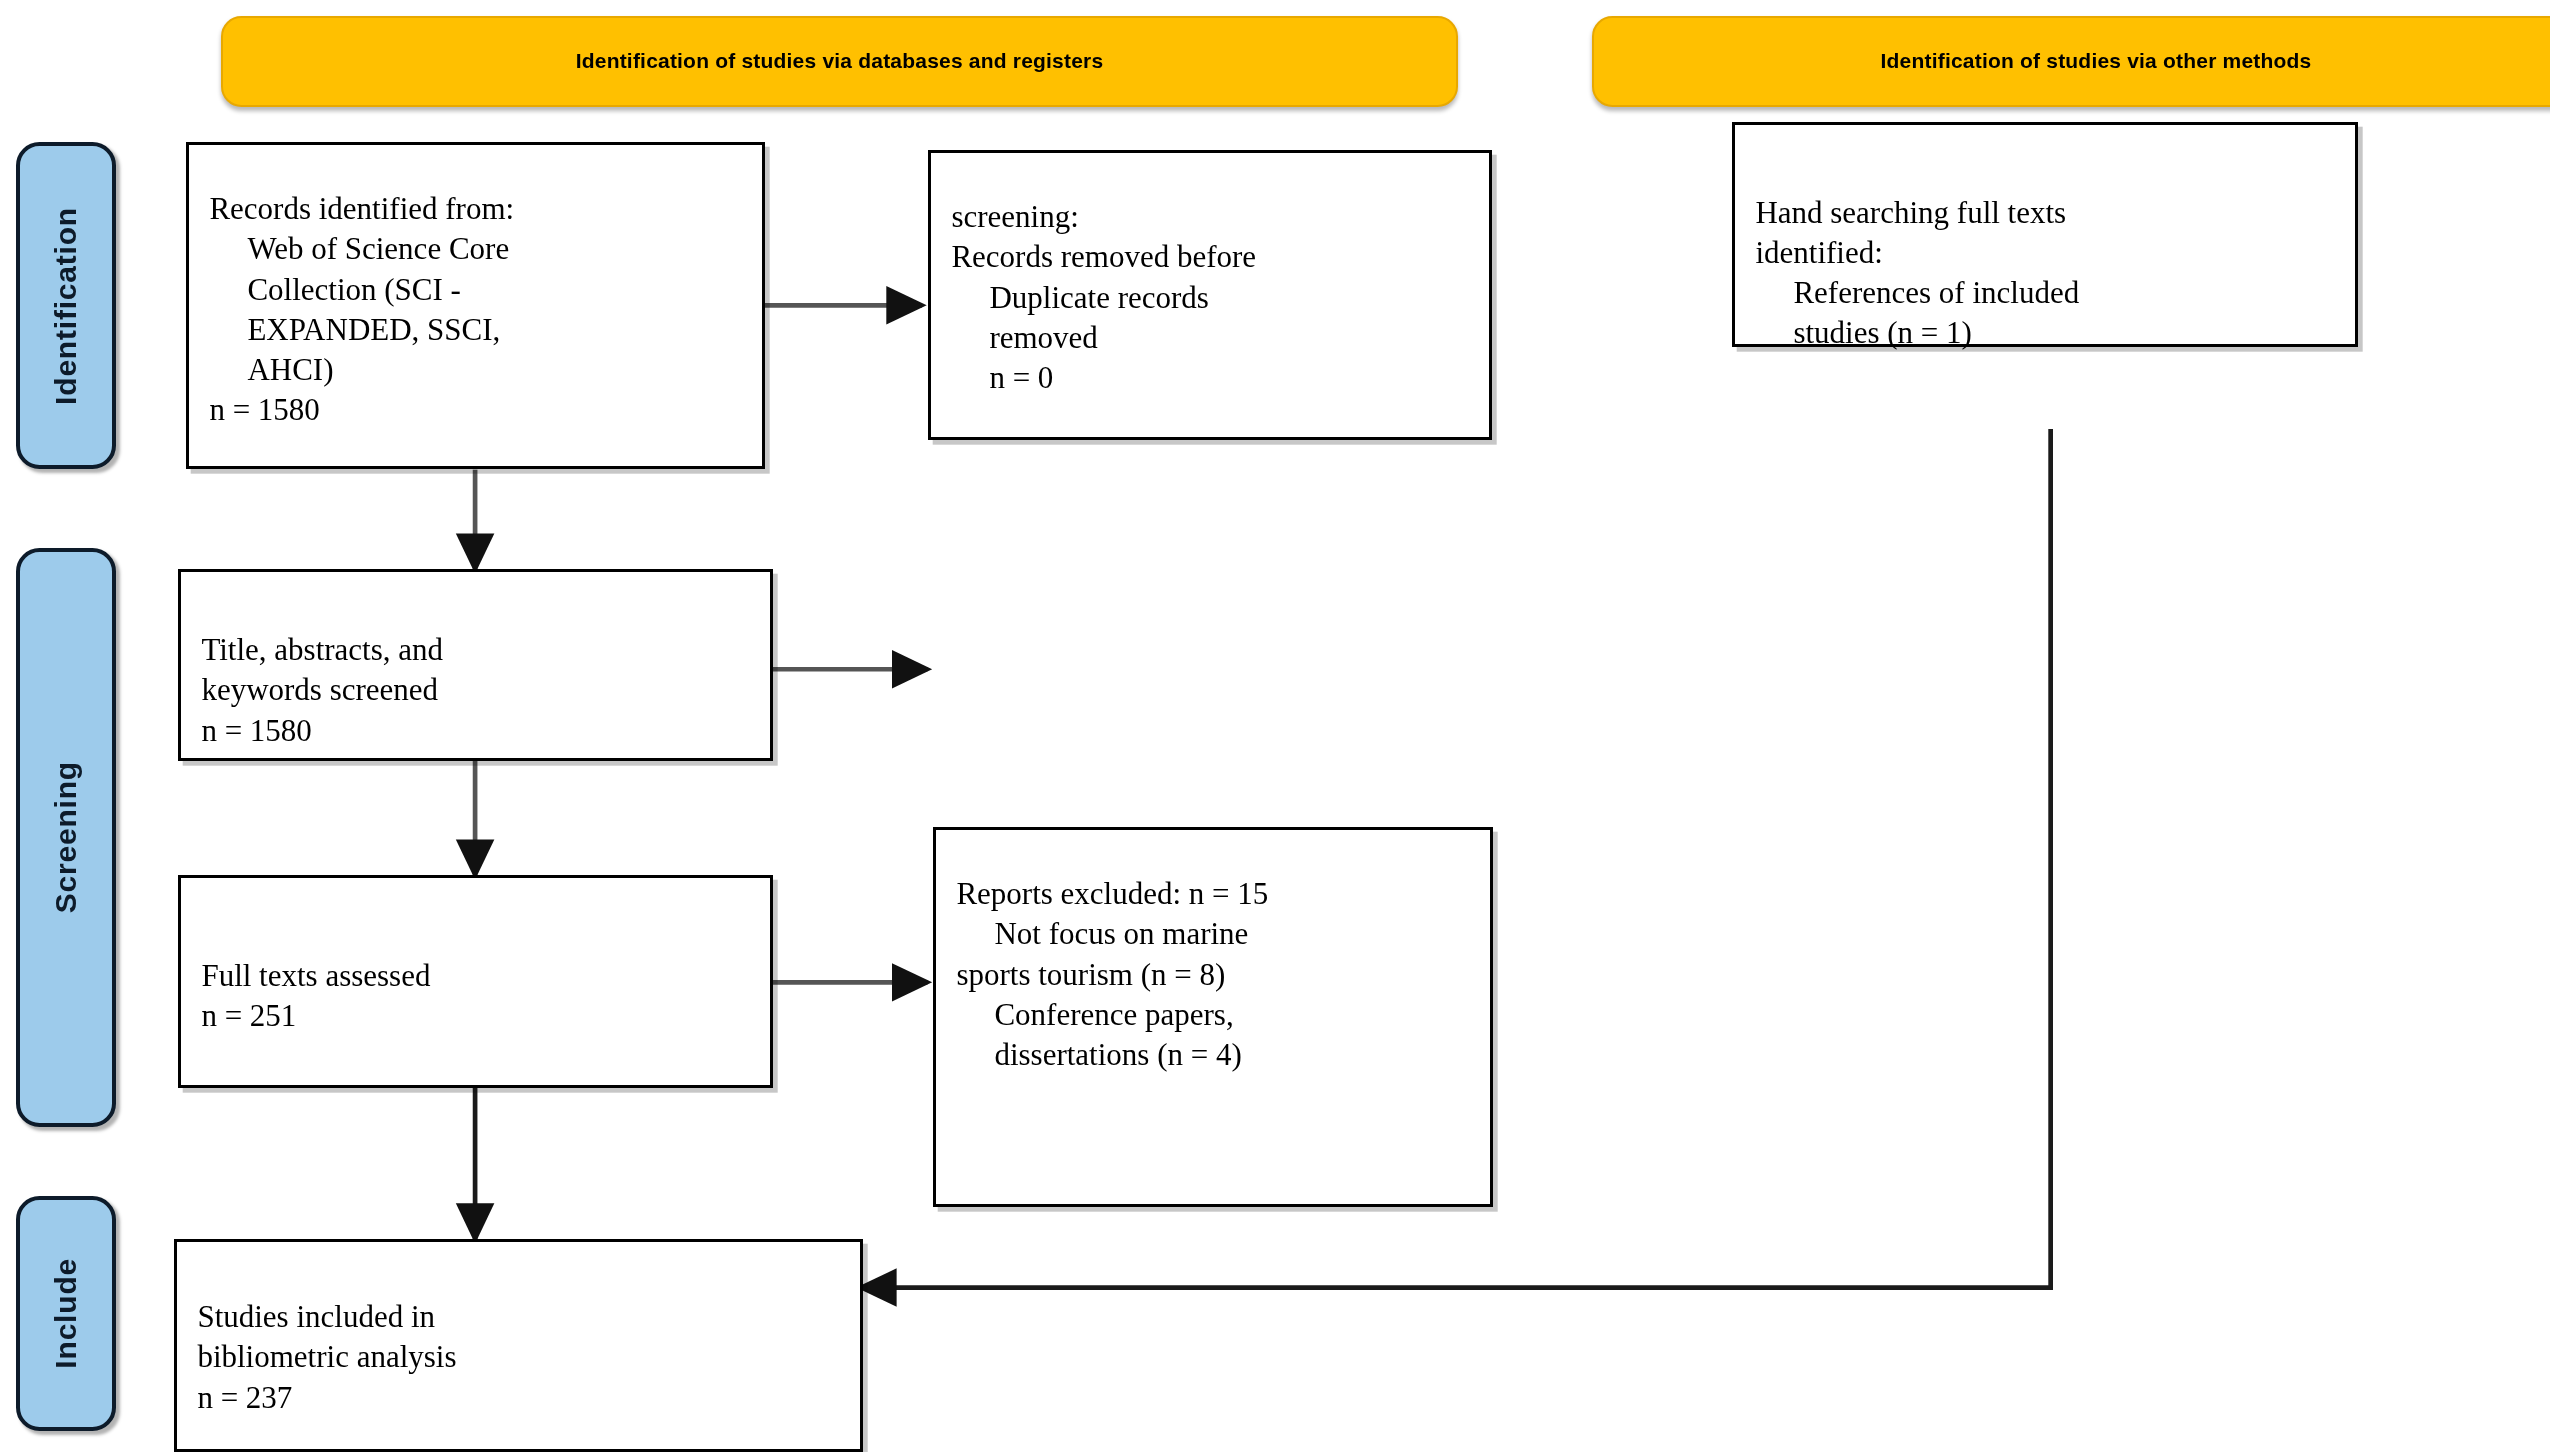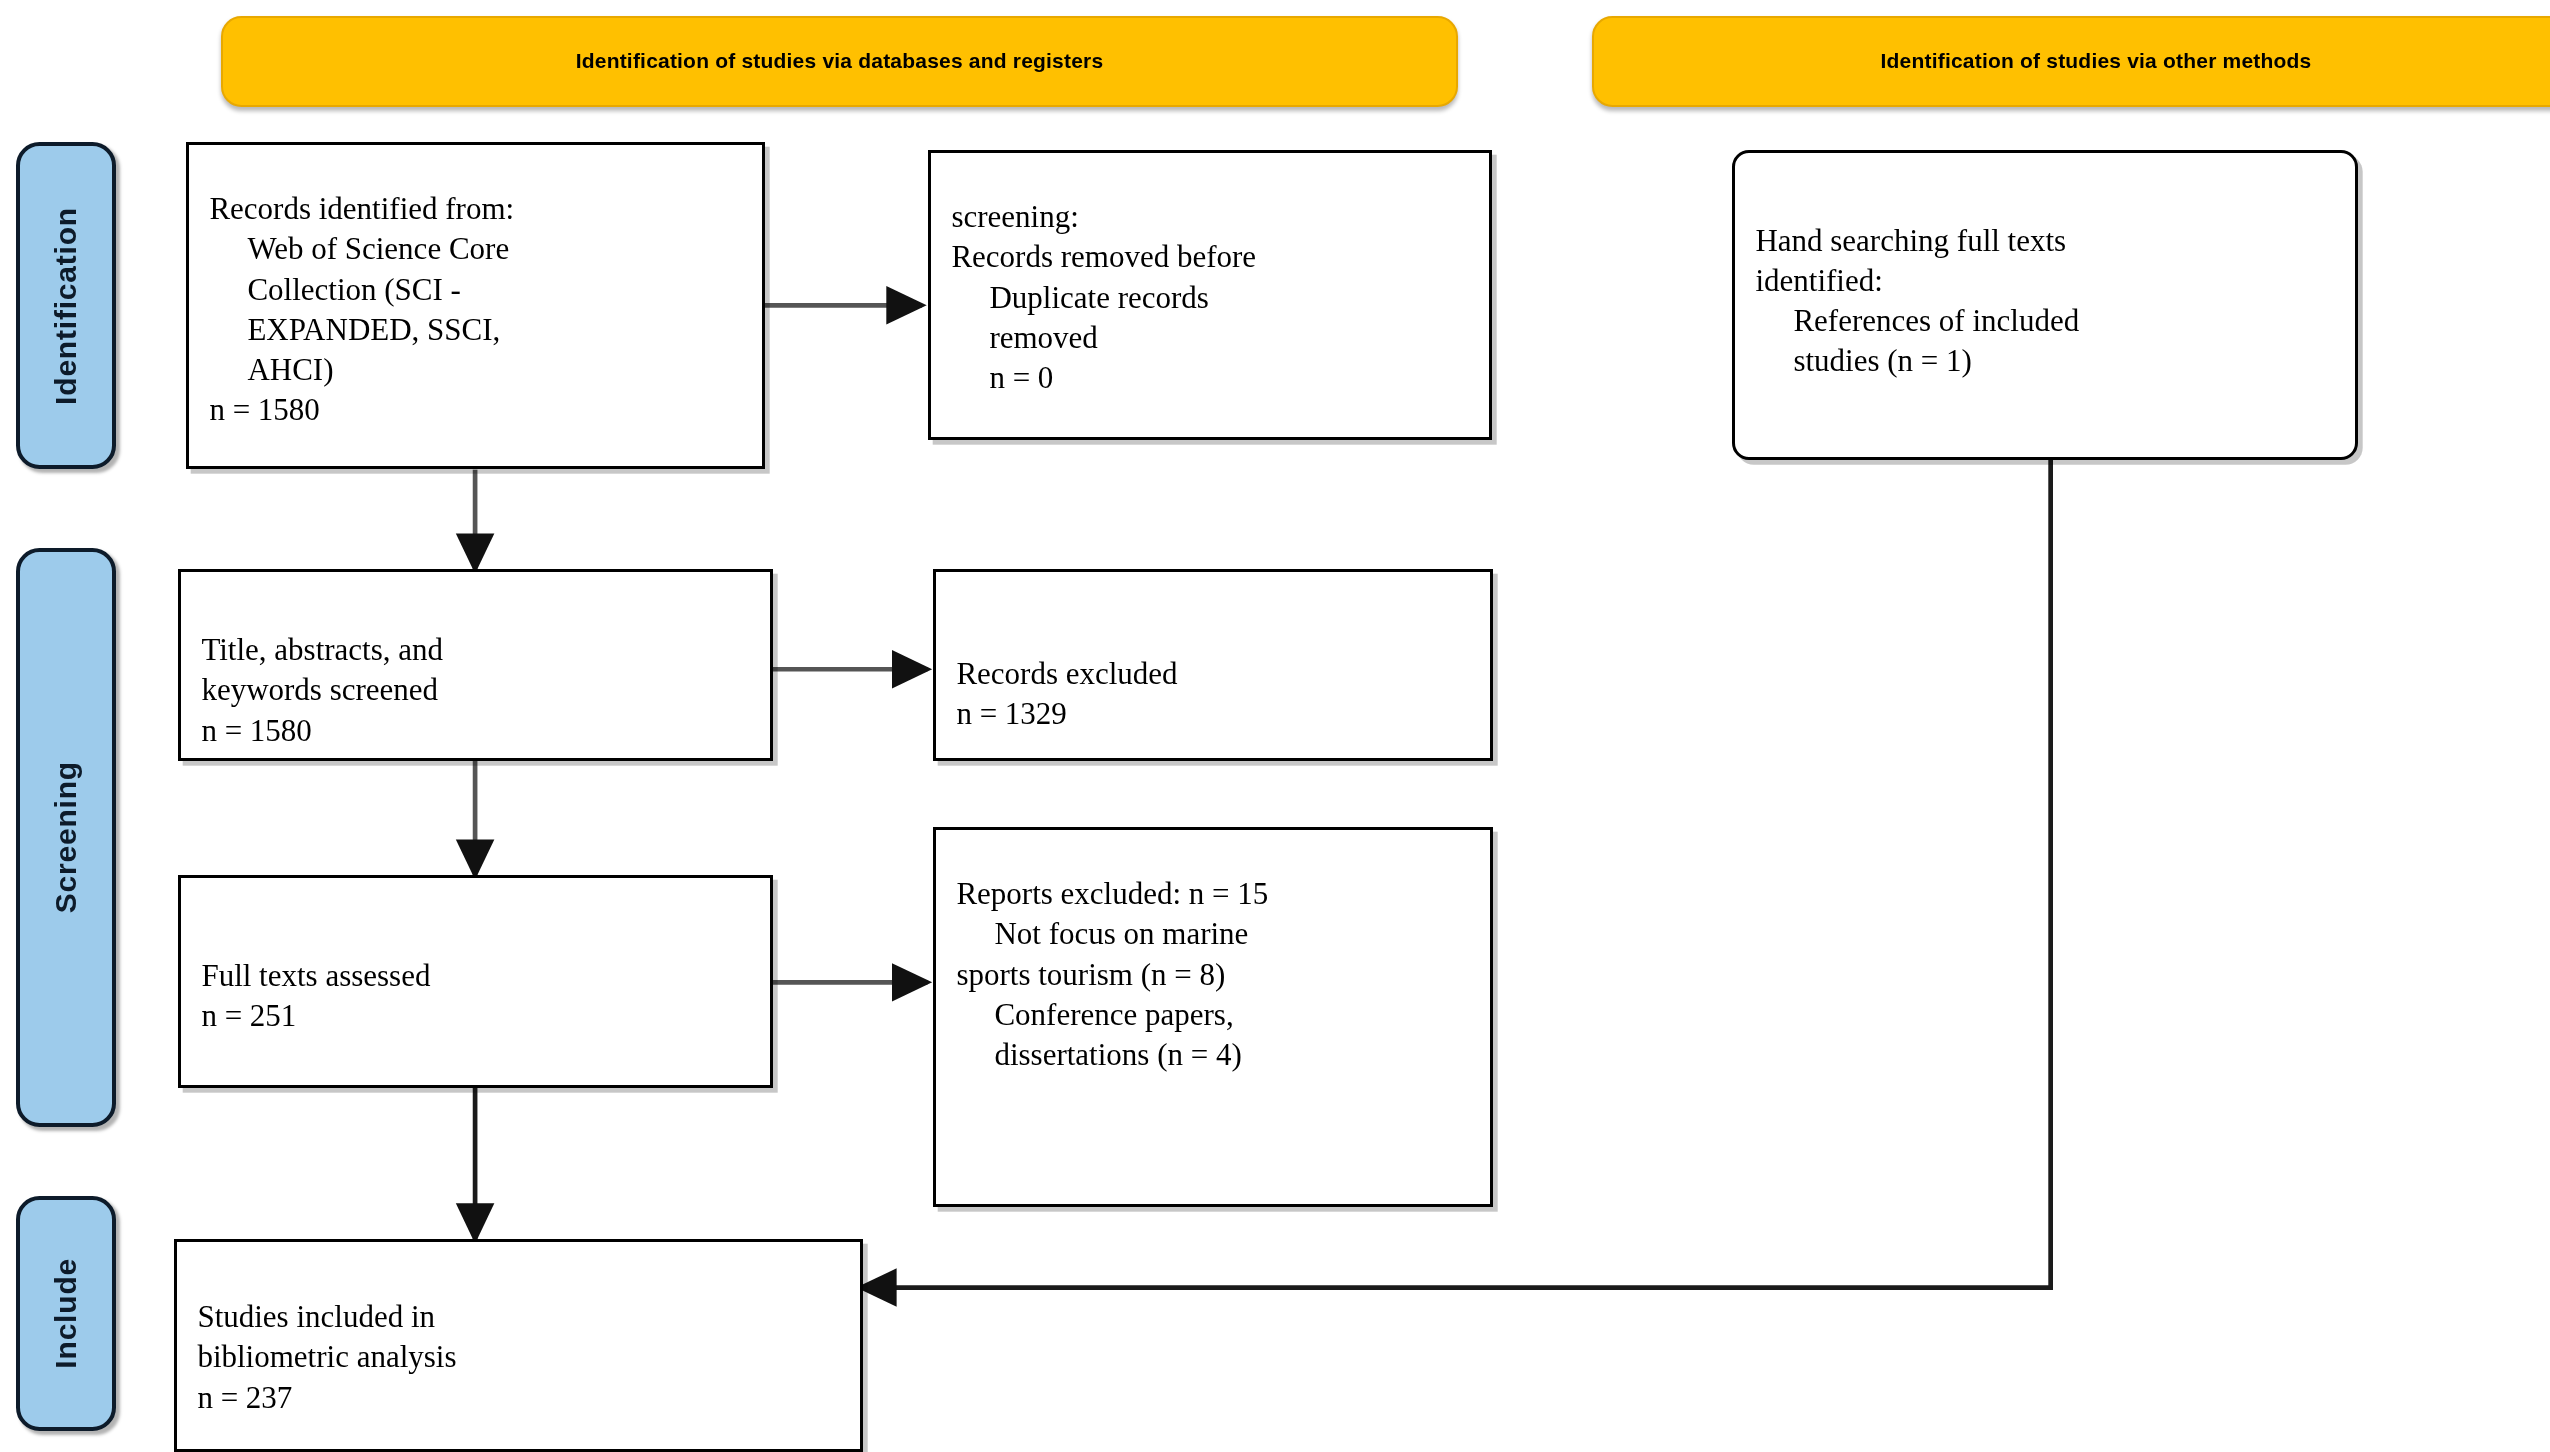--- a/index.html
+++ b/index.html
@@ -156,43 +156,37 @@
   <div class="pbox" style="left:928px; top:150px; width:564px; height:290px;">
     <div class="pbox-lines">
       <div class="pline">screening:</div>
       <div class="pline">Records removed before</div>
       <div class="pline ind">Duplicate records</div>
       <div class="pline ind">removed</div>
       <div class="pline ind">n = 0</div>
     </div>
   </div>
 
-  <div class="pbox" style="left:1732px; top:150px; width:626px; height:310px;border-radius:17px;">
+  <div class="pbox" style="left:1732px; top:122px; width:626px; height:225px;">
     <div class="pbox-lines" style="padding-top:23.5px;">
       <div class="pline">Hand searching full texts</div>
       <div class="pline">identified:</div>
       <div class="pline ind">References of included</div>
       <div class="pline ind">studies (n = 1)</div>
     </div>
   </div>
 
   <div class="pbox" style="left:178px; top:569px; width:595px; height:192px;">
     <div class="pbox-lines" style="padding-top:14px;">
       <div class="pline">Title, abstracts, and</div>
       <div class="pline">keywords screened</div>
       <div class="pline">n = 1580</div>
     </div>
   </div>
 
-  <div class="pbox" style="left:933px; top:569px; width:560px; height:192px;">
-    <div class="pbox-lines" style="padding-top:38px;">
-      <div class="pline">Records excluded</div>
-      <div class="pline">n = 1329</div>
-    </div>
-  </div>
 
   <div class="pbox" style="left:178px; top:875px; width:595px; height:213px;">
     <div class="pbox-lines" style="padding-top:34px;">
       <div class="pline">Full texts assessed</div>
       <div class="pline">n = 251</div>
     </div>
   </div>
 
   <div class="pbox" style="left:933px; top:827px; width:560px; height:380px;">
     <div class="pbox-lines">

